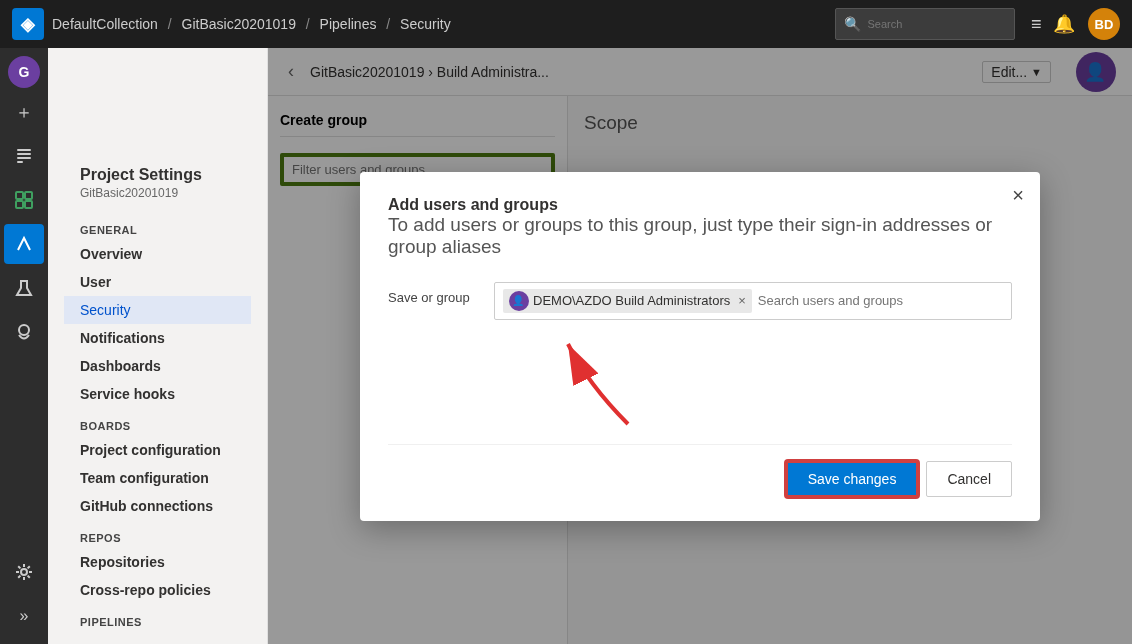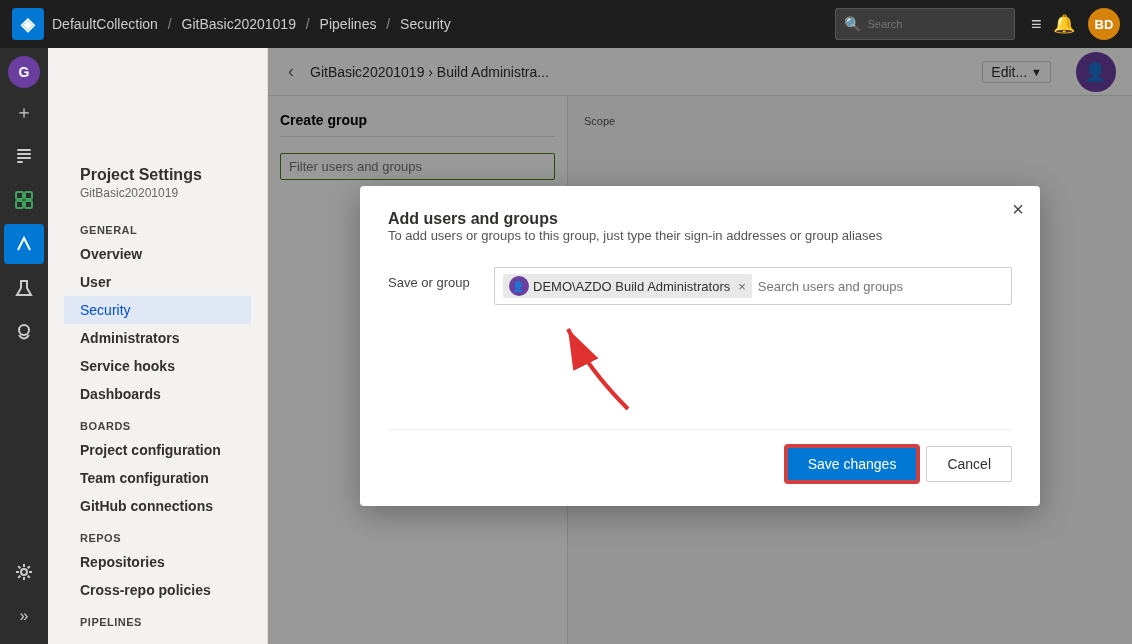--- a/index.html
+++ b/index.html
@@ -207,32 +207,32 @@
     .left-panel-header {
       font-size: 14px;
       font-weight: 600;
       padding: 4px 0 8px;
       border-bottom: 1px solid #e0e0e0;
       margin-bottom: 16px;
     }
     .filter-input {
       width: 100%;
       padding: 5px 8px;
-      border: 1px solid #4d7c0f;
+      border: 4px solid #4d7c0f;
       border-radius: 2px;
       font-size: 13px;
     }
 
     .right-panel {
       flex: 1;
       background: #f8f8f8;
       padding: 16px;
     }
     .scope-label {
-      font-size: 11px;
+      font-size: 19px;
       color: #555;
       text-align: center;
     }
 
     
     .group-avatar-large {
       width: 80px; height: 80px;
       background: #6b3fa0;
       border-radius: 50%;
       display: flex; align-items: center; justify-content: center;
@@ -270,21 +270,21 @@
       color: #444;
       background: none;
       border: none;
     }
     .dialog-title {
       font-size: 16px;
       font-weight: 700;
       color: #323130;
     }
     .dialog-description {
-      font-size: 13px;
+      font-size: 19px;
       color: #555;
       margin-bottom: 24px;
     }
     .dialog-field-row {
       display: flex;
       align-items: flex-start;
       gap: 16px;
       margin-bottom: 24px;
     }
     .dialog-field-label {
@@ -450,23 +450,23 @@
   </div>
 
   <div class="sidebar">
     <div class="sidebar-project-title">Project Settings</div>
     <div class="sidebar-project-sub">GitBasic20201019</div>
 
     <div class="sidebar-section-label">General</div>
     <div class="sidebar-item">Overview</div>
     <div class="sidebar-item">User</div>
     <div class="sidebar-item active">Security</div>
-    <div class="sidebar-item">Administrators</div>
+    <div class="sidebar-item">Notifications</div>
+    <div class="sidebar-item">Dashboards</div>
     <div class="sidebar-item">Service hooks</div>
-    <div class="sidebar-item">Dashboards</div>
 
     <div class="sidebar-section-label">Boards</div>
     <div class="sidebar-item">Project configuration</div>
     <div class="sidebar-item">Team configuration</div>
     <div class="sidebar-item">GitHub connections</div>
 
     <div class="sidebar-section-label">Repos</div>
     <div class="sidebar-item">Repositories</div>
     <div class="sidebar-item">Cross-repo policies</div>
 

